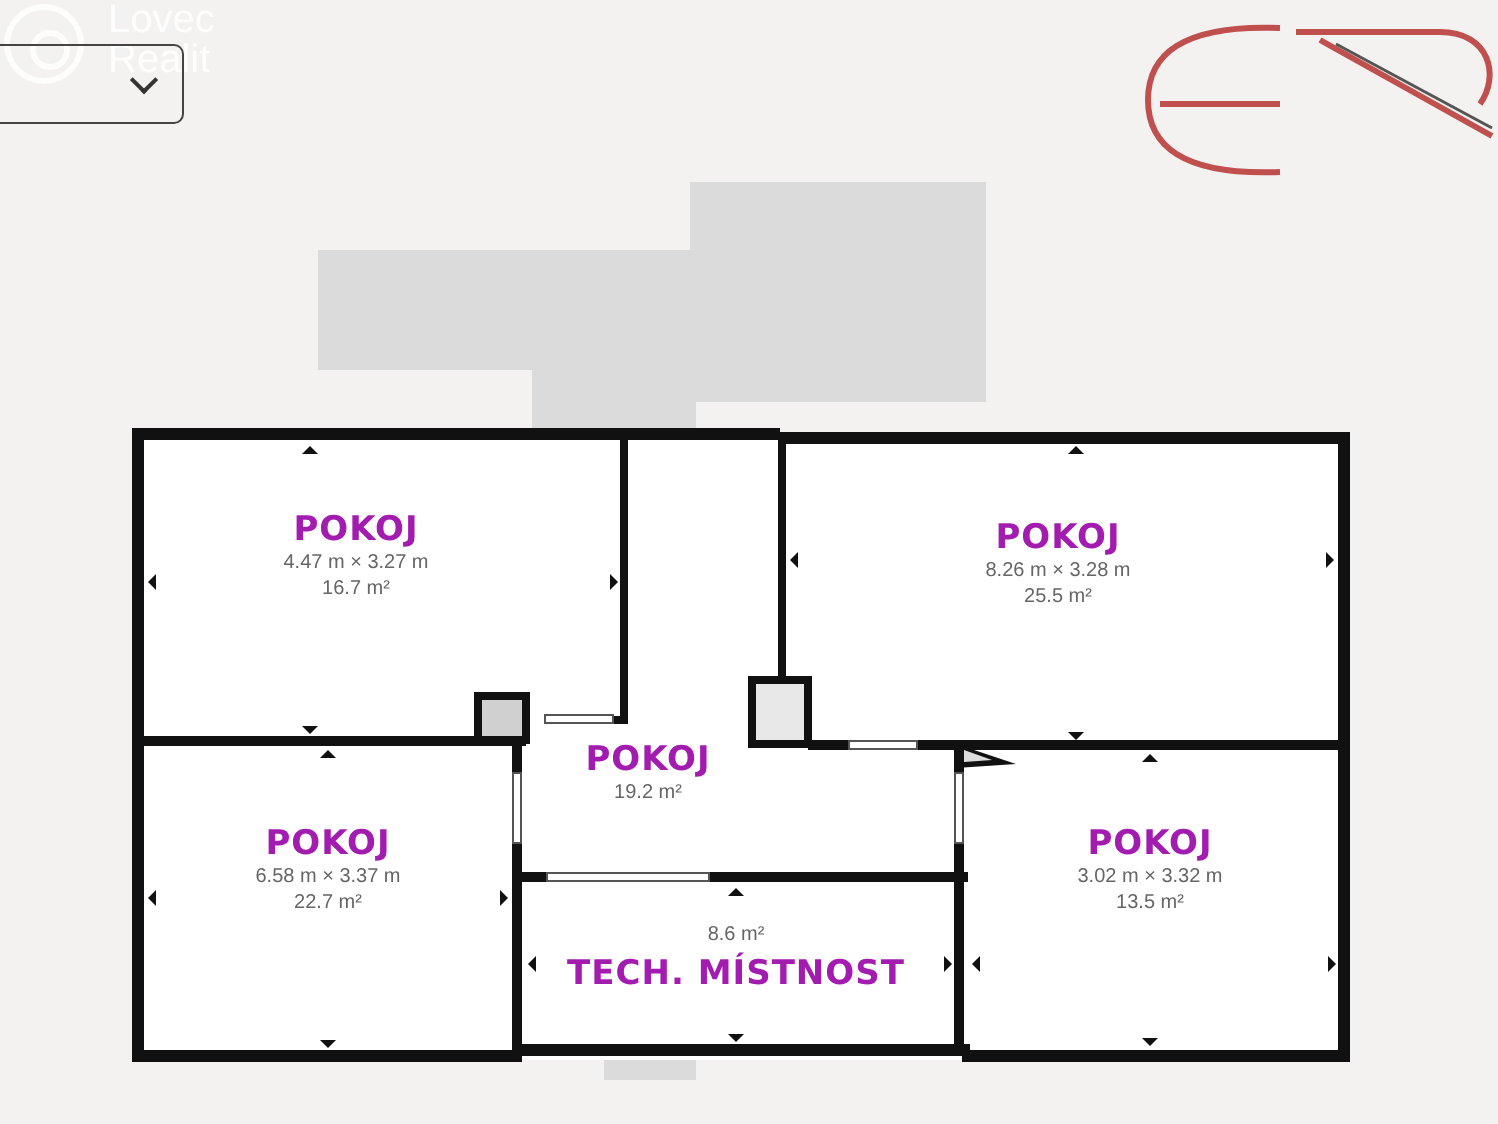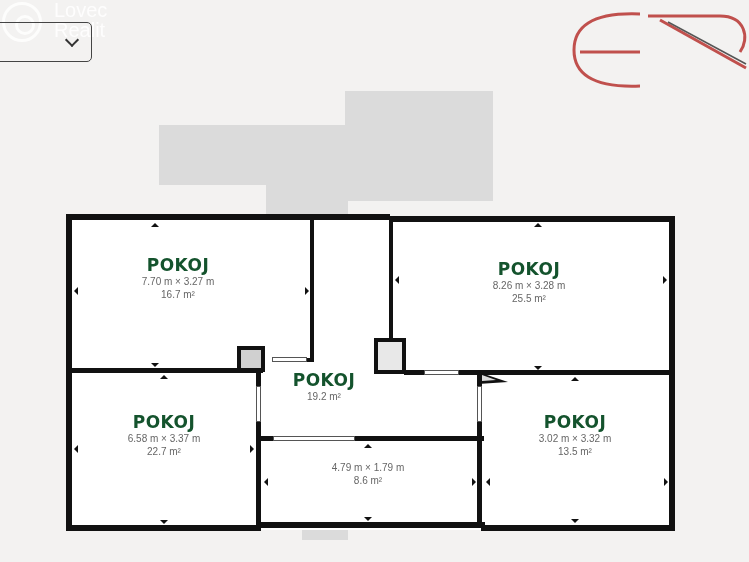--- a/index.html
+++ b/index.html
@@ -21,21 +21,21 @@
     left: -8px; top: 22px; width: 100px; height: 40px; box-sizing: border-box;
     border: 1.5px solid #444; border-radius: 5px; background: transparent; cursor: pointer;
   }
   .dropdown .chev { position: absolute; right: 14px; top: 12px; width: 8px; height: 8px;
     border-right: 2px solid #333; border-bottom: 2px solid #333; transform: rotate(45deg); }
   .brand { left: 570px; top: 8px; width: 180px; height: 84px; }
   .grey { background: #dbdbdb; }
   .plan-bg { background: #ffffff; }
   .wall { background: #111; }
   .room-label { position: absolute; text-align: center; transform: translateX(-50%); white-space: nowrap; }
-  .room-name { font-weight: 700; font-size: 17px; color: #14532d; letter-spacing: 0.5px; font-family: "DejaVu Sans", sans-serif; }
+  .room-name { font-weight: 700; font-size: 17px; color: #a21caf; letter-spacing: 0.5px; font-family: "DejaVu Sans", sans-serif; }
   .room-dim { font-size: 10px; color: #666; line-height: 13px; }
   .room-area { font-size: 10px; color: #666; line-height: 13px; }
   .window-h { position: absolute; height: 5px; background: #fff; border: 1px solid #555; box-sizing: border-box; }
   .window-v { position: absolute; width: 5px; background: #fff; border: 1px solid #555; box-sizing: border-box; }
   .pillar { position: absolute; background: #d0d0d0; border: 4px solid #111; box-sizing: border-box; }
   .arrow { position: absolute; width: 0; height: 0; }
   .a-up { border-left: 4px solid transparent; border-right: 4px solid transparent; border-bottom: 4px solid #111; }
   .a-down { border-left: 4px solid transparent; border-right: 4px solid transparent; border-top: 4px solid #111; }
   .a-left { border-top: 4px solid transparent; border-bottom: 4px solid transparent; border-right: 4px solid #111; }
   .a-right { border-top: 4px solid transparent; border-bottom: 4px solid transparent; border-left: 4px solid #111; }
@@ -96,21 +96,21 @@
 <div class="window-h" style="left:273px;top:436px;width:82px;"></div>
 <div class="window-v" style="left:256px;top:386px;height:36px;"></div>
 <div class="window-v" style="left:477px;top:386px;height:36px;"></div>
 <svg class="abs" style="left:478px;top:372px;" width="32" height="14" viewBox="0 0 32 14">
   <polygon points="0,0 30,10 0,12" fill="#111"></polygon>
   <polygon points="4,3 18,8 4,9" fill="#ddd"></polygon>
 </svg>
 
 <div class="room-label" style="left:178px;top:255px;">
   <div class="room-name">POKOJ</div>
-  <div class="room-dim">7.70 m × 3.27 m</div>
+  <div class="room-dim">4.47 m × 3.27 m</div>
   <div class="room-area">16.7 m²</div>
 </div>
 <div class="room-label" style="left:529px;top:259px;">
   <div class="room-name">POKOJ</div>
   <div class="room-dim">8.26 m × 3.28 m</div>
   <div class="room-area">25.5 m²</div>
 </div>
 <div class="room-label" style="left:324px;top:370px;">
   <div class="room-name">POKOJ</div>
   <div class="room-area">19.2 m²</div>
@@ -119,22 +119,22 @@
   <div class="room-name">POKOJ</div>
   <div class="room-dim">6.58 m × 3.37 m</div>
   <div class="room-area">22.7 m²</div>
 </div>
 <div class="room-label" style="left:575px;top:412px;">
   <div class="room-name">POKOJ</div>
   <div class="room-dim">3.02 m × 3.32 m</div>
   <div class="room-area">13.5 m²</div>
 </div>
 <div class="room-label" style="left:368px;top:461px;">
-  <div class="room-dim">4.79 m × 1.79 m</div>
   <div class="room-area">8.6 m²</div>
+  <div class="room-name" style="margin-top:3px;">TECH. MÍSTNOST</div>
 </div>
 
 <div class="arrow a-up" style="left:151px;top:223px;"></div>
 <div class="arrow a-down" style="left:151px;top:363px;"></div>
 <div class="arrow a-left" style="left:74px;top:287px;"></div>
 <div class="arrow a-right" style="left:305px;top:287px;"></div>
 
 <div class="arrow a-up" style="left:534px;top:223px;"></div>
 <div class="arrow a-down" style="left:534px;top:366px;"></div>
 <div class="arrow a-left" style="left:395px;top:276px;"></div>

